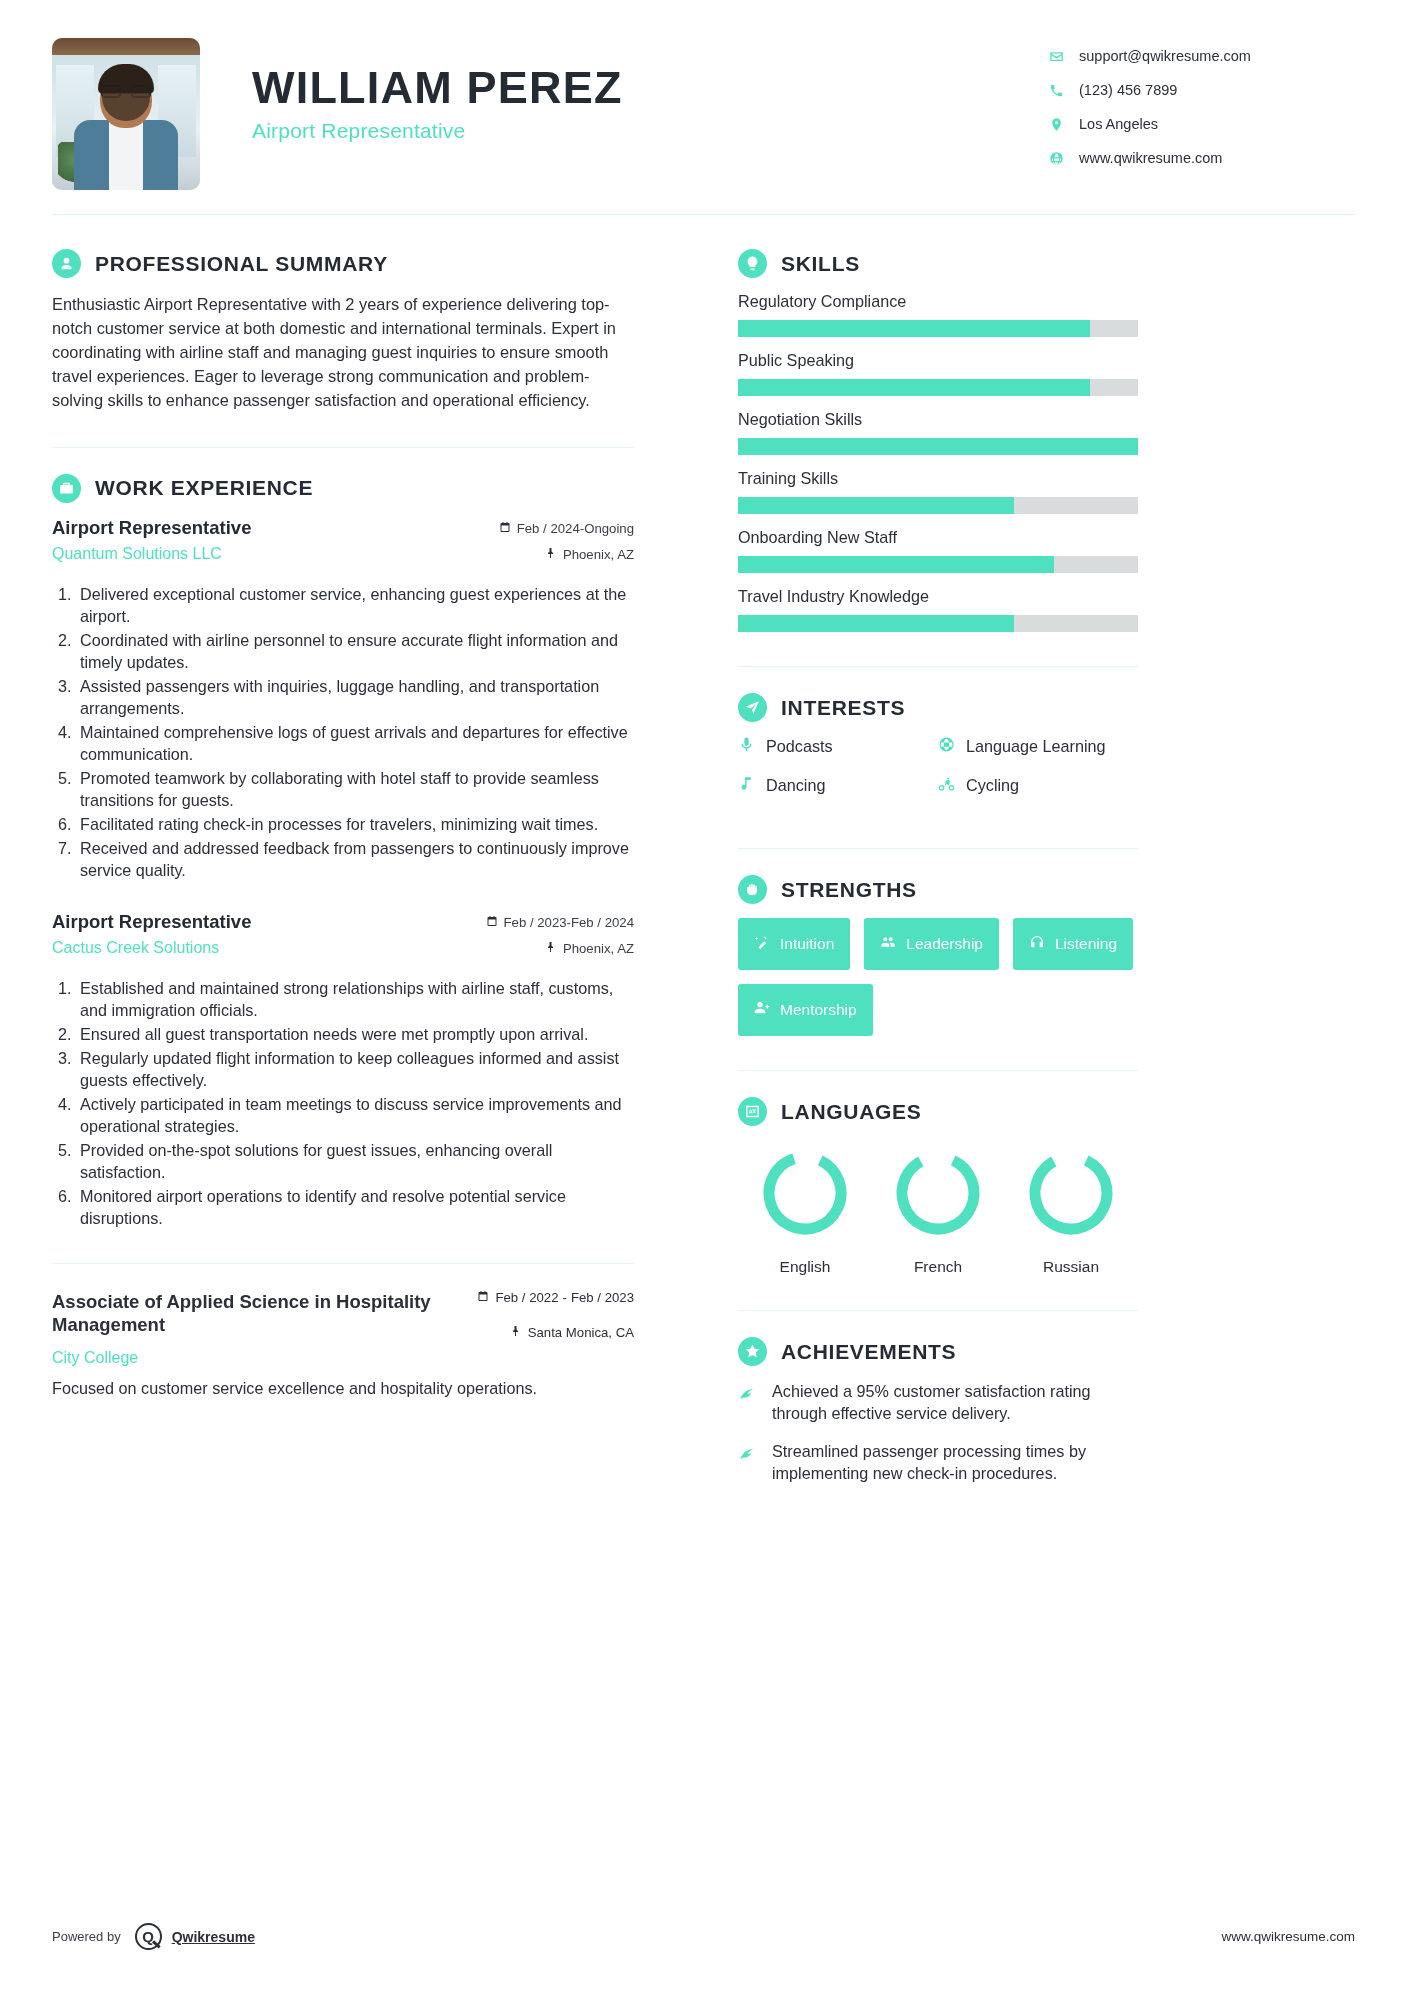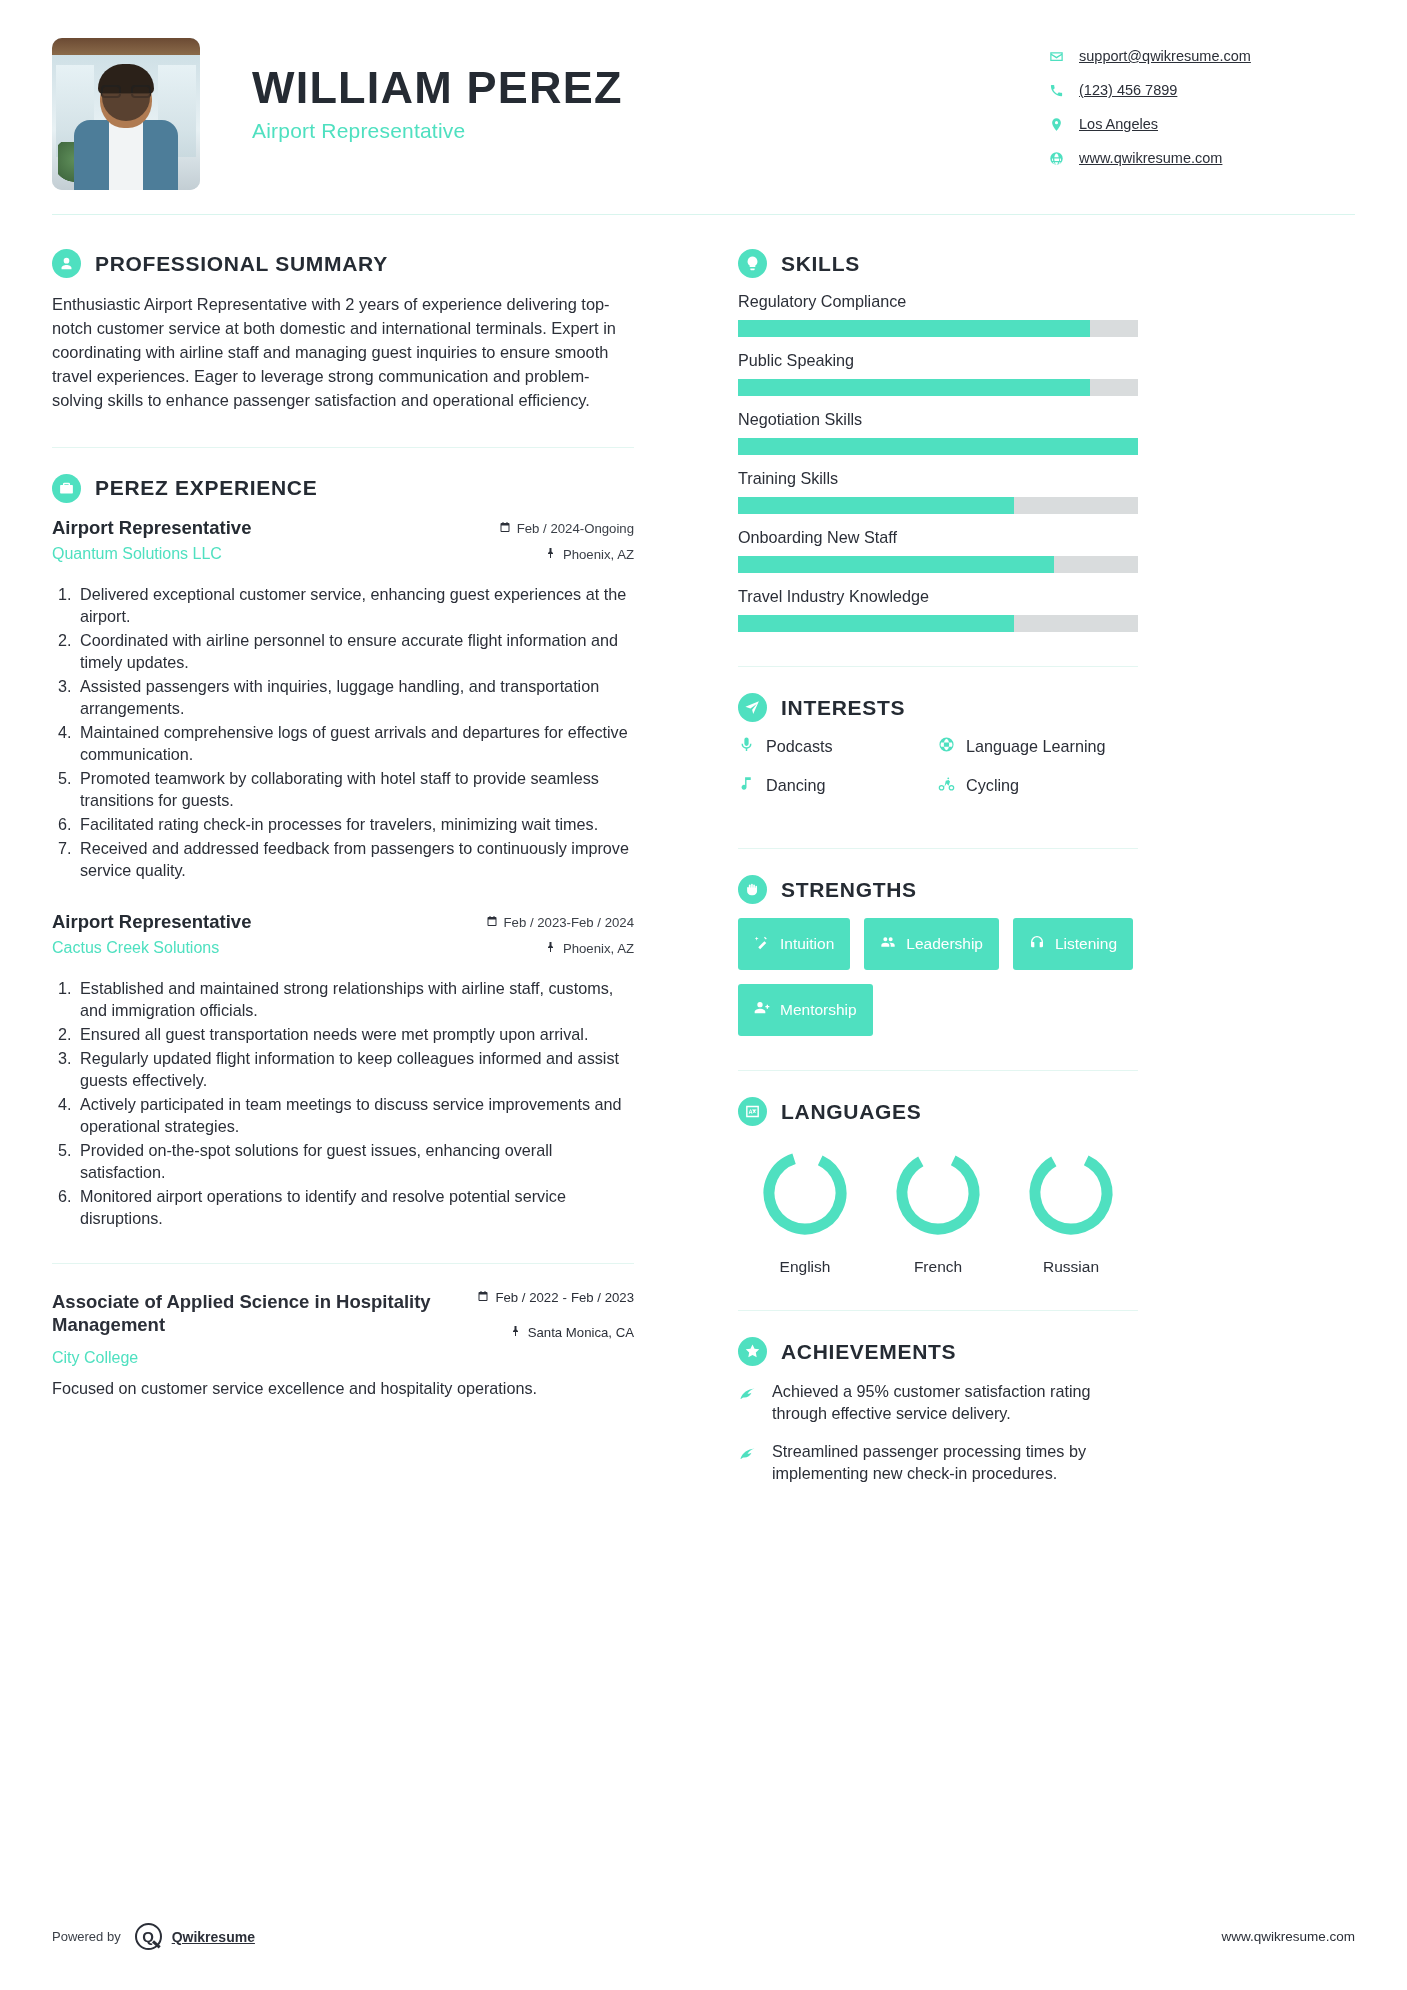--- a/index.html
+++ b/index.html
@@ -37,21 +37,21 @@
   .photo .shirt { position:absolute; left:50%; bottom:0; transform:translateX(-50%); width:34px; height:46%; background:#f2f4f5;}
 
   .name-block { margin-left: 52px; padding-top: 26px; }
   .name {
     font-size: 45px; font-weight: 700; letter-spacing: 1.2px;
     color: #252b33; line-height: 1.05;
   }
   .job-title { font-size: 21px; color: #4fe0c0; margin-top: 8px; letter-spacing: .2px; }
 
   .contact { margin-left: auto; padding-top: 10px; width: 310px; }
-  .c-row { display: flex; align-items: center; margin-bottom: 18px; text-decoration: underline; }
+  .c-row { display: flex; align-items: center; margin-bottom: 18px; }
   .c-ico { width: 22px; flex: 0 0 22px; color: #4fe0c0; display: flex; align-items: center; justify-content: center; }
   .c-ico svg { width: 15px; height: 15px; fill: #4fe0c0; }
   .c-txt { font-size: 14.5px; color: #2b2f38; margin-left: 12px; }
 
   .hr { height: 1px; background: #d9f5ee; margin: 24px 0 0 0; }
 
   
   .cols { display: flex; margin-top: 0; gap: 28px; }
   .left { width: 600px; padding-right: 18px; }
   .right { width: 400px; margin-left: 58px; }
@@ -225,21 +225,21 @@
       </div>
 
       <div class="sec">
         <div class="top-rule"></div>
         <div class="sec-head">
           <span class="sec-ico">
             <svg viewBox="0 0 24 24">
                 <path d="M9 4h6a2 2 0 012 2v1h3a1 1 0 011 1v10a1 1 0 01-1 1H4a1 1 0 01-1-1V8a1 1 0 011-1h3V6a2 2 0 012-2zm0 3h6V6H9v1zm-5 4h16v2H4v-2z"></path>
               </svg>
           </span>
-          <span class="sec-title">PEREZ EXPERIENCE</span>
+          <span class="sec-title">WORK EXPERIENCE</span>
         </div>
 
         <div class="job">
           <div class="job-top">
             <div class="job-left">
               <div class="job-role">Airport Representative</div>
               <div class="job-co">Quantum Solutions LLC</div>
             </div>
             <div class="job-meta">
               <div>

